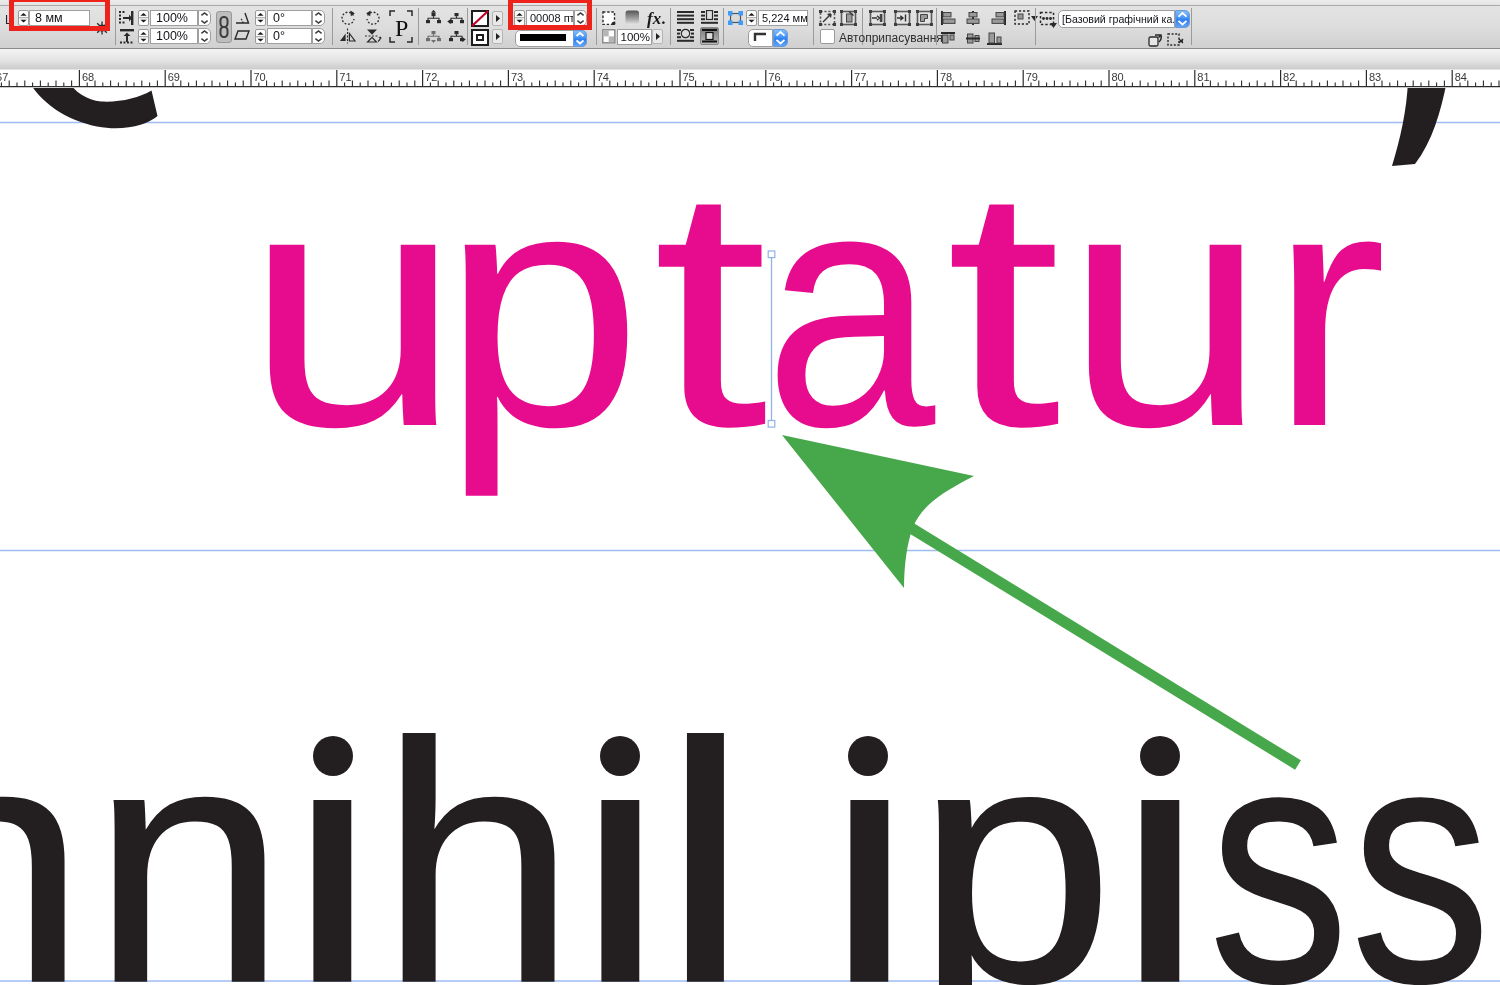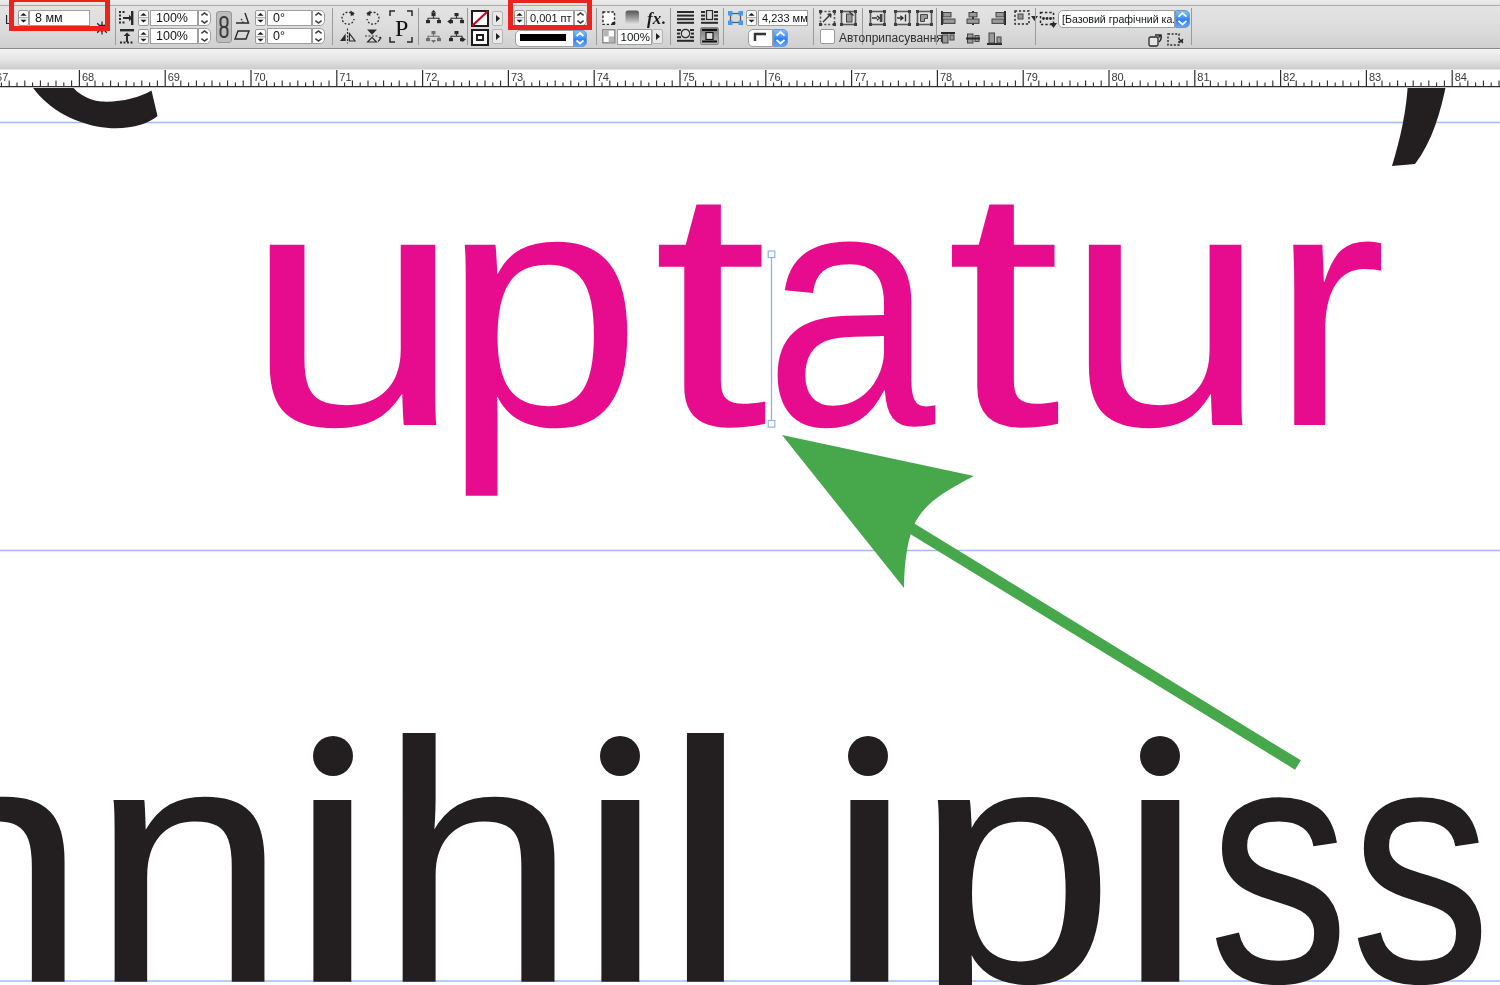--- a/index.html
+++ b/index.html
@@ -460,21 +460,21 @@
     <div class="abs" style="left:491.5px;top:29px;width:11px;height:15px;background:#e9e9e9;border:1px solid #b5b5b5;border-radius:2px;"></div>
     <svg class="abs" style="left:491.5px;top:29px" width="11" height="15" viewBox="0 0 11 15">
       <path d="M4,4 L8,7.5 L4,11 Z" fill="#222"></path>
     </svg>
     <div class="abs" style="left:514px;top:10px;width:11px;height:15.5px;background:#fdfdfd;border:1px solid #9a9a9a;border-radius:2px"></div>
     <svg class="abs" style="left:514px;top:10px" width="11" height="15.5" viewBox="0 0 11 15.5">
       <path d="M5.5,3.1 L8.6,5.85 L2.4,5.85 Z" fill="#1a1a1a"></path>
       <path d="M5.5,12.4 L8.6,9.65 L2.4,9.65 Z" fill="#1a1a1a"></path>
       <line x1="1" y1="7.75" x2="10" y2="7.75" stroke="#9a9a9a" stroke-width="1"></line>
     </svg>
-    <div class="abs" style="left:526px;top:9.5px;width:48px;height:16px;background:#fff;border:1px solid #9f9f9f;border-radius:0;font-size:11px;color:#111318;line-height:15px;padding-left:3px;white-space:nowrap;overflow:hidden">0,001 пт</div>
+    <div class="abs" style="left:526px;top:9.5px;width:48px;height:16px;background:#fff;border:1px solid #9f9f9f;border-radius:0;font-size:11px;color:#111318;line-height:15px;padding-left:3px;white-space:nowrap;overflow:hidden">00008 пт</div>
     <div class="abs" style="left:574px;top:9.5px;width:13px;height:16px;background:#fff;border:1px solid #9f9f9f;border-radius:0 5px 5px 0"></div>
     <svg class="abs" style="left:574px;top:9.5px" width="13" height="16" viewBox="0 0 13 16">
       <path d="M3.4,5.4 L6.5,3 L9.6,5.4" fill="none" stroke="#3c3c3c" stroke-width="1.5"></path>
       <path d="M3.4,10.6 L6.5,13 L9.6,10.6" fill="none" stroke="#3c3c3c" stroke-width="1.5"></path>
     </svg>
     <div class="abs" style="left:515px;top:30px;width:72px;height:16.5px;background:#fff;border:1px solid #9f9f9f;border-radius:5px"></div>
     <div class="abs" style="left:520px;top:34px;width:46px;height:7px;background:#000"></div>
     <div class="abs" style="left:572.5px;top:30px;width:14px;height:16.5px;background:linear-gradient(180deg,#7fbdfb 0%,#4493f5 45%,#2f7ef2 55%,#5fa5f8 100%);border:1px solid #6a9bd8;border-radius:0 5px 5px 0"></div>
     <svg class="abs" style="left:572.5px;top:30px" width="14" height="16.5" viewBox="0 0 14 16.5">
       <path d="M3.5,6.05 L7.0,3 L10.5,6.05" fill="none" stroke="#fff" stroke-width="1.8"></path>
@@ -565,21 +565,21 @@
         <rect x="0" y="9.5" width="4.5" height="4.5"></rect>
         <rect x="10.5" y="9.5" width="4.5" height="4.5"></rect>
       </g>
     </svg>
     <div class="abs" style="left:746px;top:10px;width:11px;height:15.5px;background:#fdfdfd;border:1px solid #9a9a9a;border-radius:2px"></div>
     <svg class="abs" style="left:746px;top:10px" width="11" height="15.5" viewBox="0 0 11 15.5">
       <path d="M5.5,3.1 L8.6,5.85 L2.4,5.85 Z" fill="#1a1a1a"></path>
       <path d="M5.5,12.4 L8.6,9.65 L2.4,9.65 Z" fill="#1a1a1a"></path>
       <line x1="1" y1="7.75" x2="10" y2="7.75" stroke="#9a9a9a" stroke-width="1"></line>
     </svg>
-    <div class="abs" style="left:758px;top:9.5px;width:50px;height:16px;background:#fff;border:1px solid #9f9f9f;border-radius:0;font-size:11px;color:#111318;line-height:15px;padding-left:3px;white-space:nowrap;overflow:hidden">4,233 мм</div>
+    <div class="abs" style="left:758px;top:9.5px;width:50px;height:16px;background:#fff;border:1px solid #9f9f9f;border-radius:0;font-size:11px;color:#111318;line-height:15px;padding-left:3px;white-space:nowrap;overflow:hidden">5,224 мм</div>
     <div class="abs" style="left:748px;top:29px;width:25px;height:17.5px;background:#fff;border:1px solid #9f9f9f;border-radius:5px 0 0 5px"></div>
     <svg class="abs" style="left:748px;top:29px" width="25" height="17.5" viewBox="0 0 25 17.5">
       <path d="M7,12 L7,5 L18,5" fill="none" stroke="#333" stroke-width="2.4"></path>
     </svg>
     <div class="abs" style="left:773px;top:29px;width:15px;height:17.5px;background:linear-gradient(180deg,#7fbdfb 0%,#4493f5 45%,#2f7ef2 55%,#5fa5f8 100%);border:1px solid #6a9bd8;border-radius:0 5px 5px 0"></div>
     <svg class="abs" style="left:773px;top:29px" width="15" height="17.5" viewBox="0 0 15 17.5">
       <path d="M3.5,6.55 L7.5,3 L11.5,6.55" fill="none" stroke="#fff" stroke-width="1.8"></path>
       <path d="M3.5,10.95 L7.5,14.5 L11.5,10.95" fill="none" stroke="#fff" stroke-width="1.8"></path>
     </svg>
     <div class="abs" style="left:813px;top:8px;width:1px;height:37px;background:#9b9b9b"></div>

